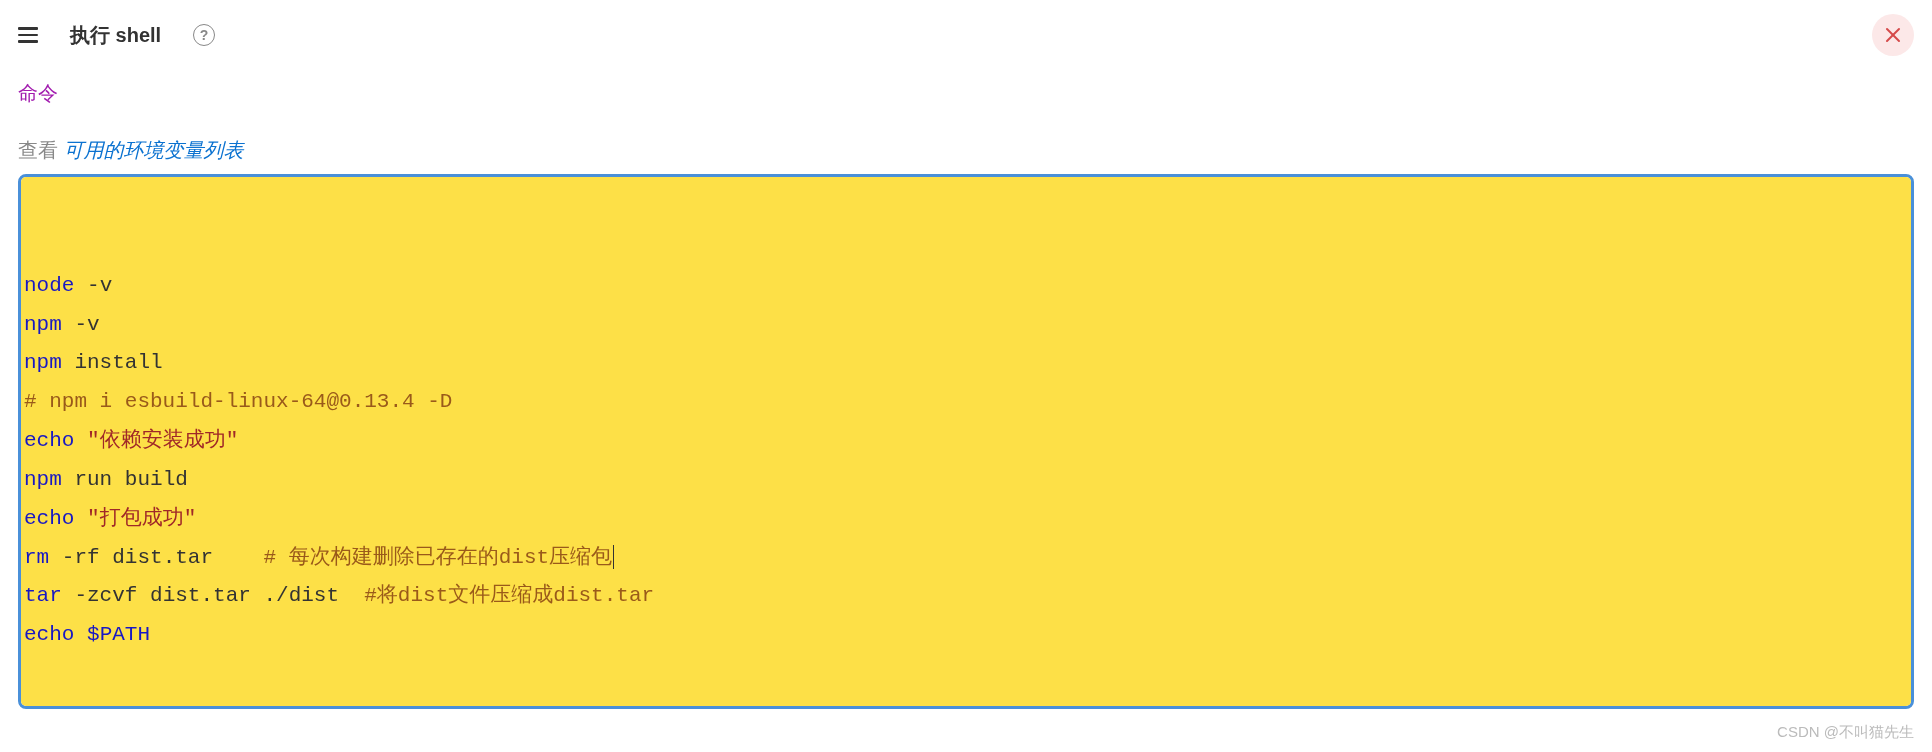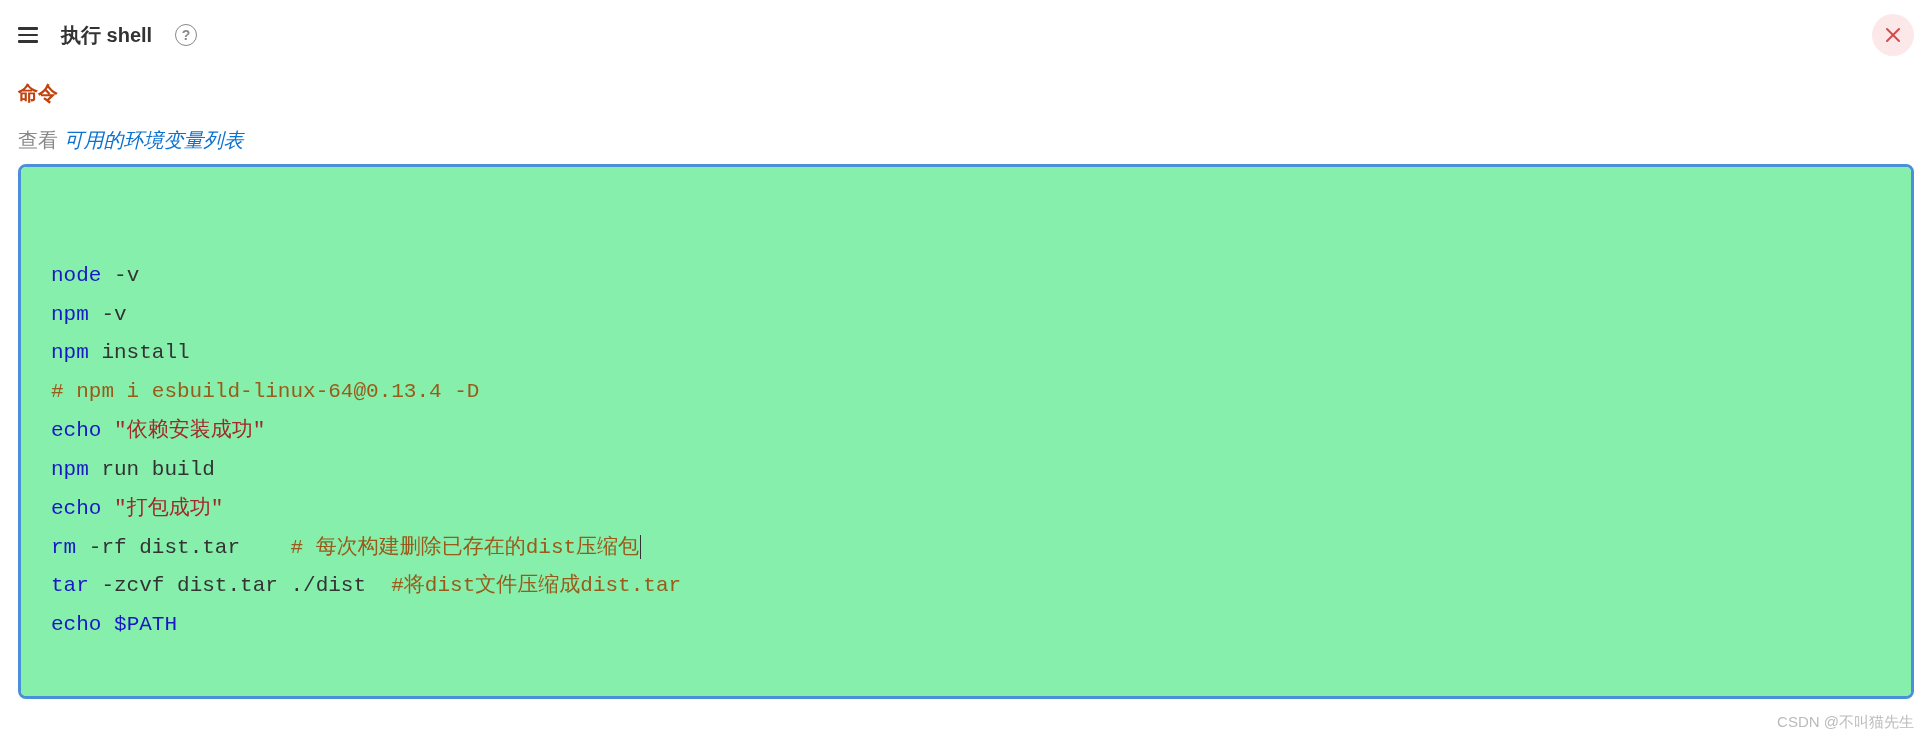--- a/index.html
+++ b/index.html
@@ -10,21 +10,21 @@
     body {
       font-family: -apple-system, BlinkMacSystemFont, "Segoe UI", "Helvetica Neue", Arial, sans-serif;
       background: #ffffff;
       padding: 14px 18px;
       font-size: 18px;
       color: #333;
     }
     .header-row {
       display: flex;
       align-items: center;
-      gap: 23px;
+      gap: 32px;
       margin-bottom: 24px;
     }
     .drag-handle {
       display: flex;
       flex-direction: column;
       gap: 4px;
       cursor: grab;
     }
     .drag-handle-line {
       width: 20px;
@@ -59,40 +59,40 @@
       display: flex;
       align-items: center;
       justify-content: center;
       cursor: pointer;
     }
     .close-btn svg {
       width: 18px;
       height: 18px;
     }
     .section-label {
-      font-weight: 700;
+      font-weight: 400;
       font-size: 20px;
-      color: #c2410c;
-      margin-bottom: 20px;
+      color: #a21caf;
+      margin-bottom: 30px;
     }
     .hint-row {
       font-size: 20px;
       color: #888;
       margin-bottom: 10px;
     }
     .hint-link {
       color: #0b72d0;
       cursor: pointer;
       font-style: italic;
     }
     .code-editor {
       border: 3px solid #4a90d9;
       border-radius: 8px;
-      background: #86efac;
-      padding: 12px 30px;
+      background: #fde047;
+      padding: 12px 3px;
       font-family: "SF Mono", Menlo, Monaco, Consolas, "Courier New", monospace;
       font-size: 21px;
       line-height: 1.85;
       white-space: pre;
       overflow-x: auto;
       position: relative;
       min-height: 410px;
     }
     .tok-cmd { color: #1818c4; }
     .tok-arg { color: #333; }
@@ -112,21 +112,21 @@
       position: absolute;
       right: 4px;
       bottom: 4px;
       width: 14px;
       height: 14px;
       cursor: nwse-resize;
     }
     .watermark {
       position: fixed;
       right: 18px;
-      bottom: 20px;
+      bottom: 10px;
       font-size: 15px;
       color: #bbb;
       font-family: sans-serif;
     }
   </style>
 </head>
 <body>
 
 <div class="header-row">
   <div class="drag-handle">

